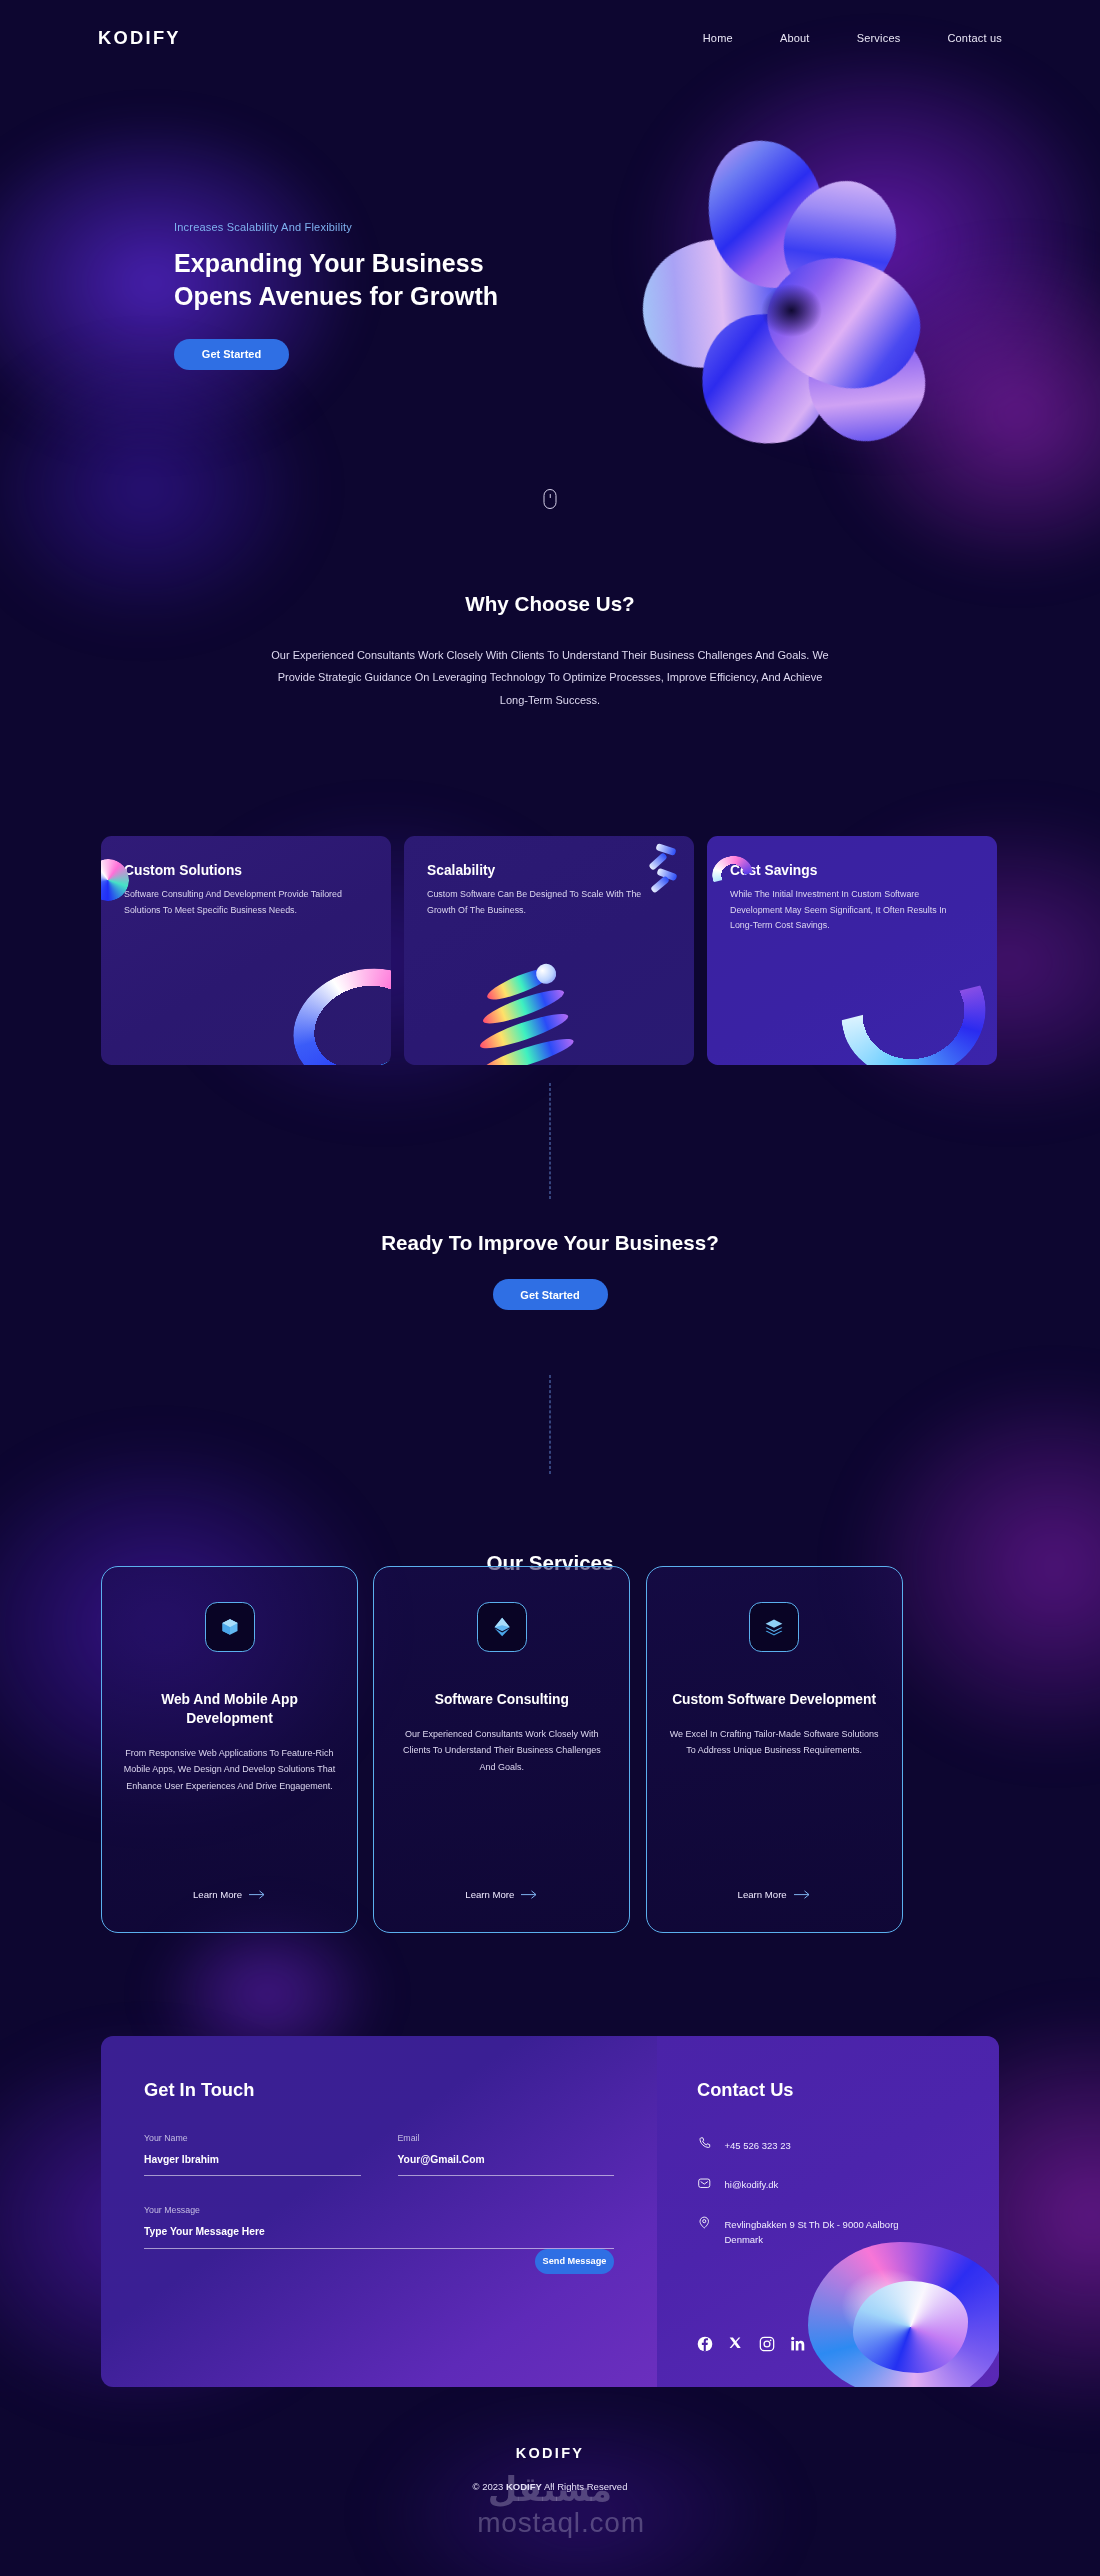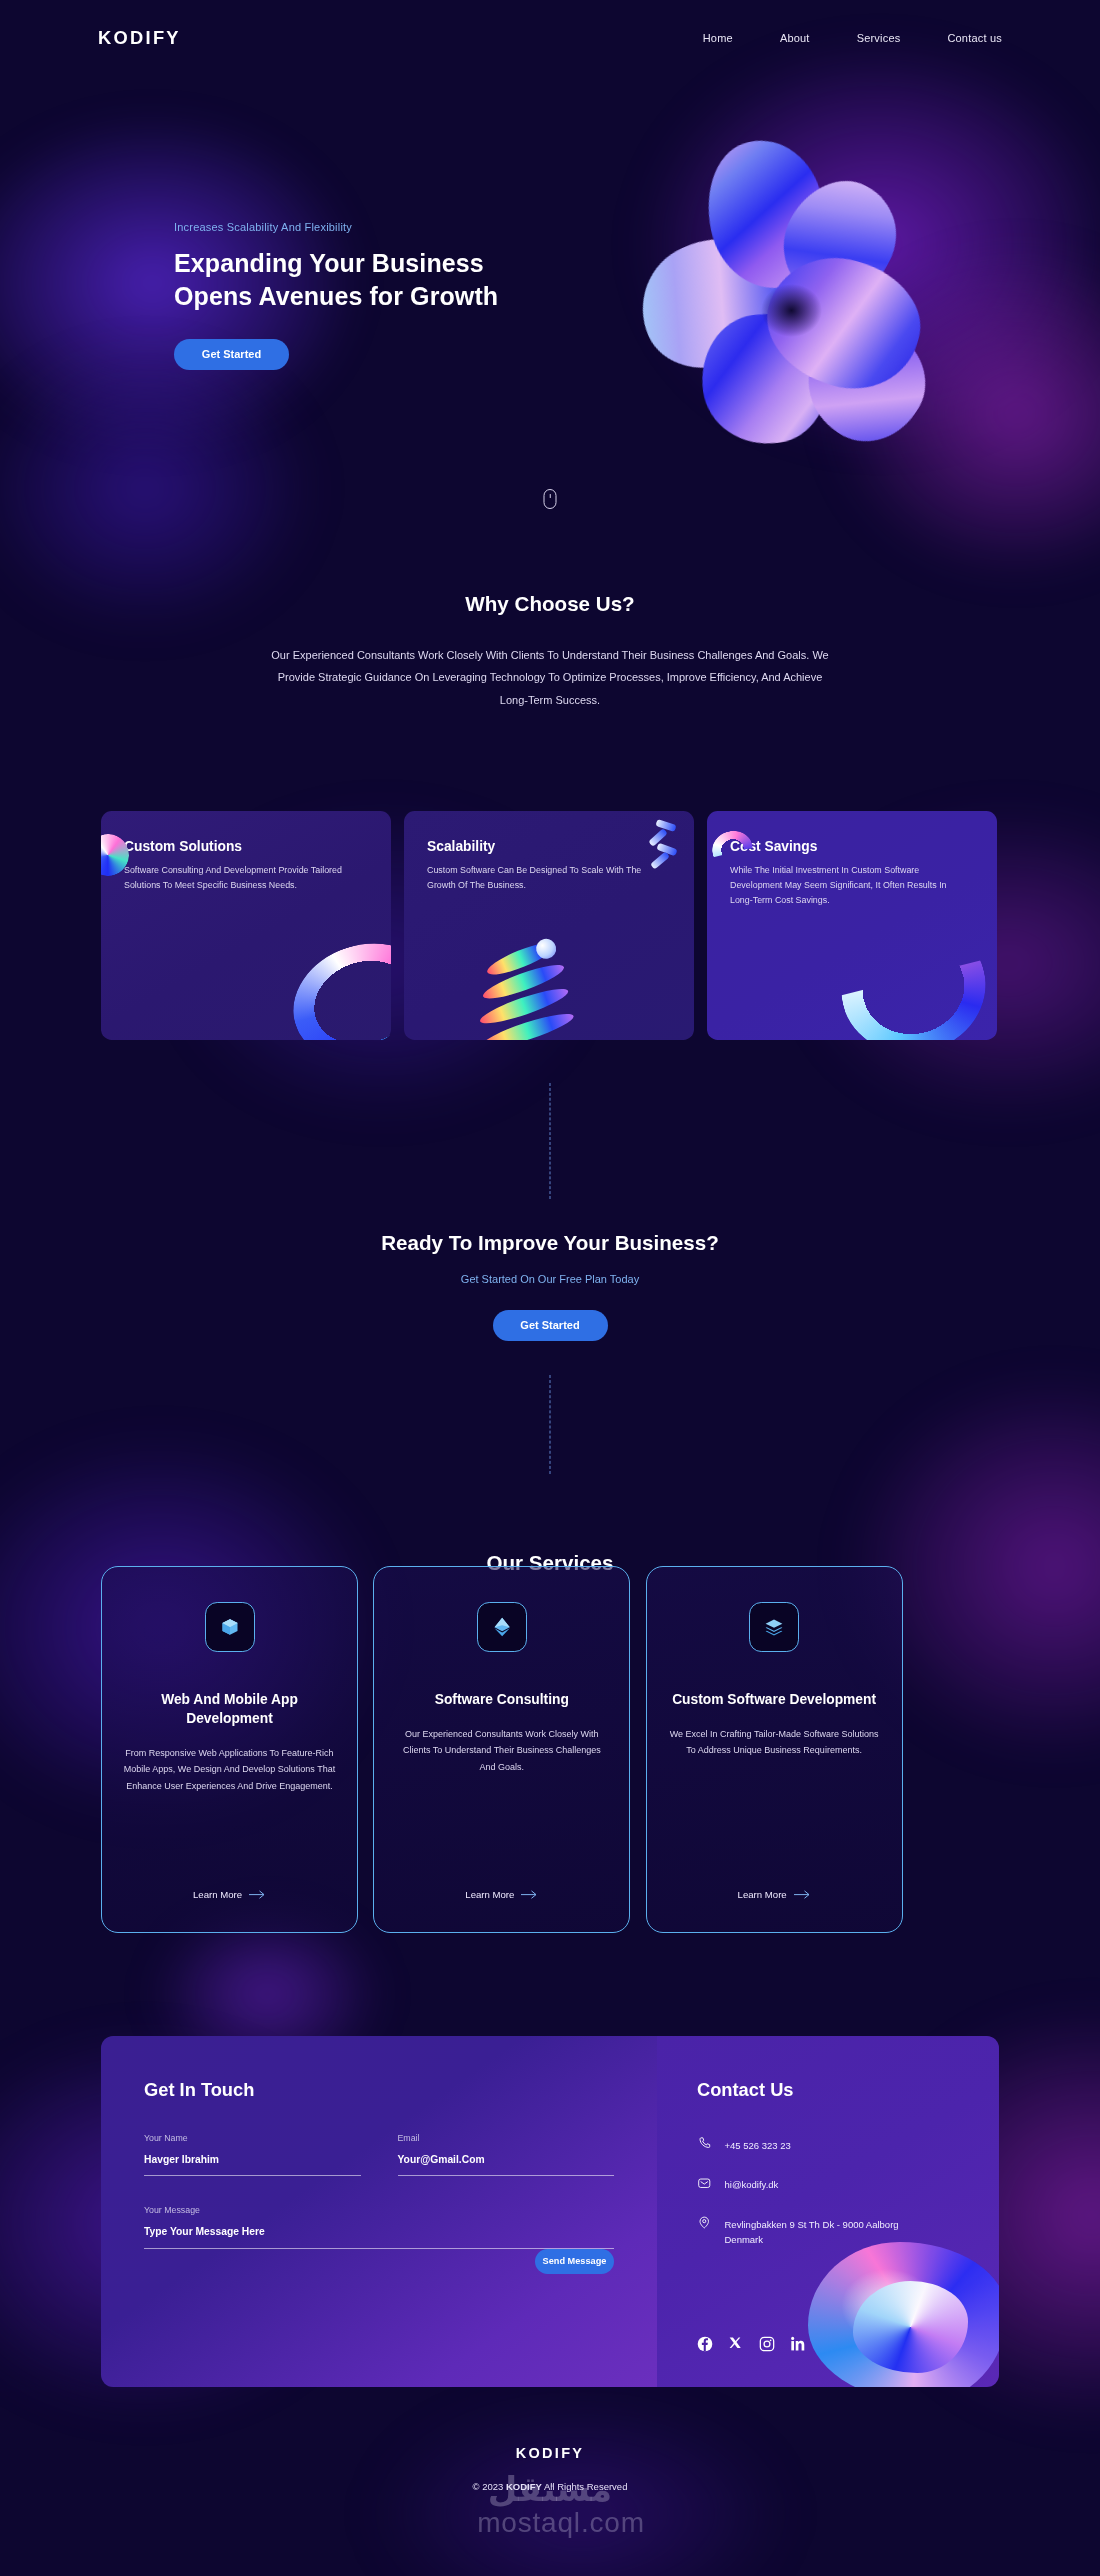--- a/index.html
+++ b/index.html
@@ -82,21 +82,21 @@
   .scroll-ind::after{content:"";position:absolute;left:50%;top:3.8px;transform:translateX(-50%);
     width:1.5px;height:4.6px;background:#d6d2ea;border-radius:0.8px;}
 
   
   .why{position:absolute;left:0;top:592px;width:1100px;text-align:center;z-index:20;}
   .sec-title{font-size:20.6px;font-weight:700;color:#fff;}
   .why-body{margin:27.5px auto 0;width:565px;font-size:11px;line-height:2.05;color:#ded9f1;}
 
   
   .fcards{position:absolute;left:101px;top:811px;width:901px;height:278px;
-    display:flex;gap:13px;z-index:20;}
+    display:flex;gap:13px;z-index:20;align-items:center;}
   .fcard{position:relative;width:290px;height:229px;border-radius:10.7px;overflow:hidden;
     padding:27.5px 23px 0 23px;}
   .fc1{background:linear-gradient(150deg,#301b78 0%,#2b1870 55%,#2a1a6e 100%);}
   .fc2{background:linear-gradient(150deg,#2c1a74 0%,#2a1872 55%,#291a72 100%);}
   .fc3{background:linear-gradient(150deg,#3a22a0 0%,#3a22a4 55%,#3b24ab 100%);}
   .fcard h3{font-size:13.8px;font-weight:700;margin-bottom:9.2px;color:#fff;}
   .fcard p{font-size:8.9px;line-height:1.72;color:#ded9f1;max-width:222px;}
   .blob{position:absolute;pointer-events:none;}
   
   .torus{border-radius:50%;border:21.4px solid transparent;
@@ -284,21 +284,20 @@
       <h3>Cost Savings</h3>
       <p>While The Initial Investment In Custom Software Development May Seem Significant, It Often Results In Long-Term Cost Savings.</p>
       <div class="blob arc a-big"></div>
     </div>
   </div>
 
   <div class="dash d1"></div>
 
   <div class="cta">
     <h2>Ready To Improve Your Business?</h2>
-    <div class="sub">Get Started On Our Free Plan Today</div>
     <button class="btn btn-cta">Get Started</button>
   </div>
 
   <div class="dash d2"></div>
 
   <div class="services">
     <div class="sec-title">Our Services</div>
   </div>
 
   <div class="scards">

